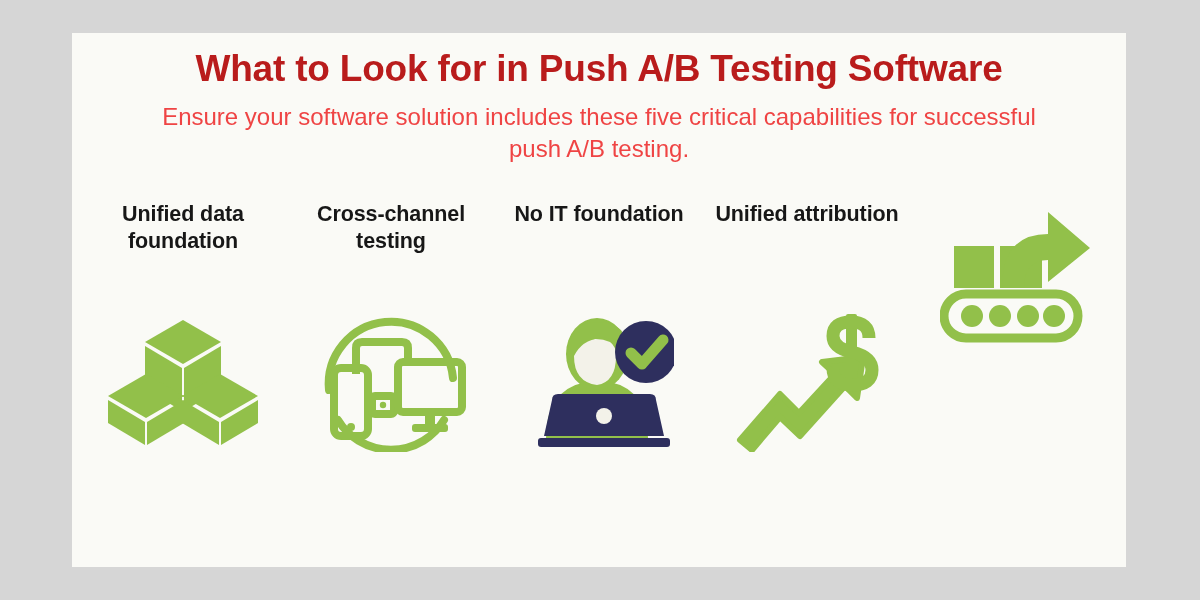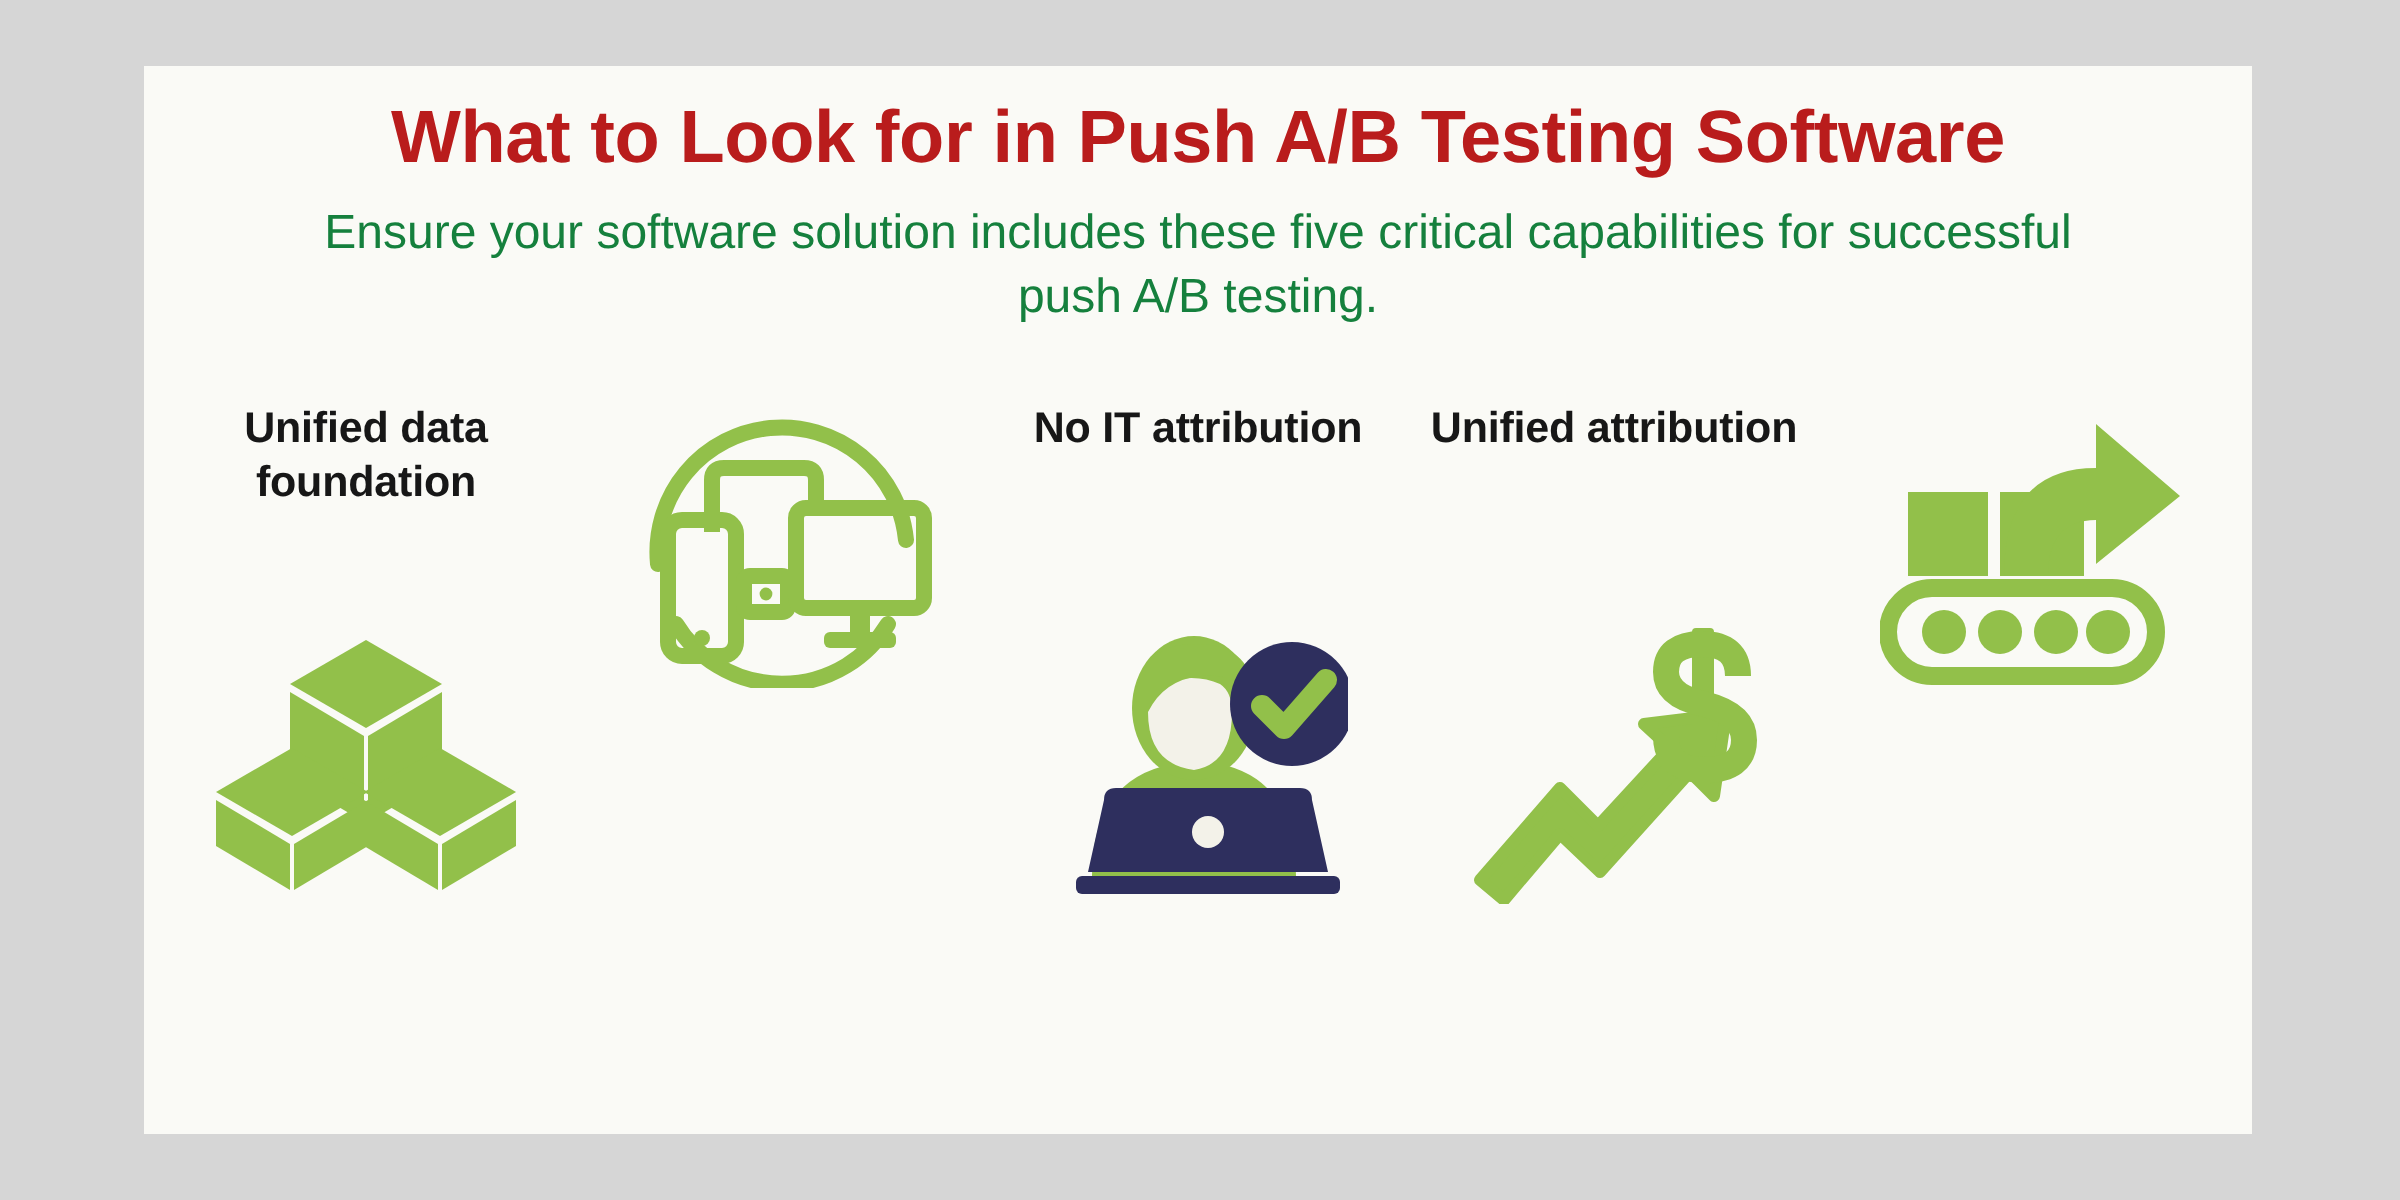--- a/index.html
+++ b/index.html
@@ -34,21 +34,21 @@
     color: #b91c1c;
     text-align: center;
     letter-spacing: -0.2px;
     line-height: 1.12;
     margin: 0;
     padding: 0 10px;
   }
 
   #page-subtitle {
     font-size: 24px;
-    color: #15803d;
+    color: #ef4444;
     text-align: center;
     line-height: 1.32;
     margin: 12px auto 16px auto;
     max-width: 900px;
     font-weight: normal;
   }
 
   #capabilities-row {
     position: absolute;
     left: 0;
@@ -119,20 +119,21 @@
 
             <polygon points="112,62 150,84 112,106 74,84"></polygon>
             <polygon points="74,88 111,110 111,133 74,111"></polygon>
             <polygon points="150,88 113,110 113,133 150,111"></polygon>
           </g>
         </svg>
       </div>
     </div>
 
     <div class="capability-column">
+      <div class="capability-label">Cross-channel testing</div>
       <div class="capability-icon">
         <svg width="150" height="140" viewBox="0 0 150 140" aria-hidden="true">
           <g fill="none" stroke="#92c04a" stroke-width="8" stroke-linecap="round">
 
             <path d="M 13 78 A 62 62 0 0 1 137 66"></path>
 
             <path d="M 22 108 A 62 62 0 0 0 128 108"></path>
           </g>
           <g fill="none" stroke="#92c04a" stroke-width="8" stroke-linejoin="round">
 
@@ -152,21 +153,21 @@
 
             <circle cx="114" cy="106" r="3.6"></circle>
             <rect x="109" y="100" width="10" height="14"></rect>
             <rect x="96" y="112" width="36" height="8" rx="3"></rect>
           </g>
         </svg>
       </div>
     </div>
 
     <div class="capability-column">
-      <div class="capability-label">No IT attribution</div>
+      <div class="capability-label">No IT foundation</div>
       <div class="capability-icon">
         <svg width="150" height="140" viewBox="0 0 150 140" aria-hidden="true">
 
           <path d="M 22 126 Q 22 78 62 70 L 86 70 Q 124 78 124 126 Z" fill="#92c04a"></path>
 
           <ellipse cx="73" cy="42" rx="31" ry="36" fill="#92c04a"></ellipse>
 
           <path d="M 55 30 Q 50 28 50 44 Q 50 70 73 73 Q 92 70 92 44 Q 92 34 86 30 Q 73 24 55 30 Z" fill="#f3f2e9"></path>
 
           <path d="M 44 40 Q 44 10 74 10 Q 104 10 103 40 Q 96 24 76 26 Q 58 28 50 44 Z" fill="#92c04a"></path>

